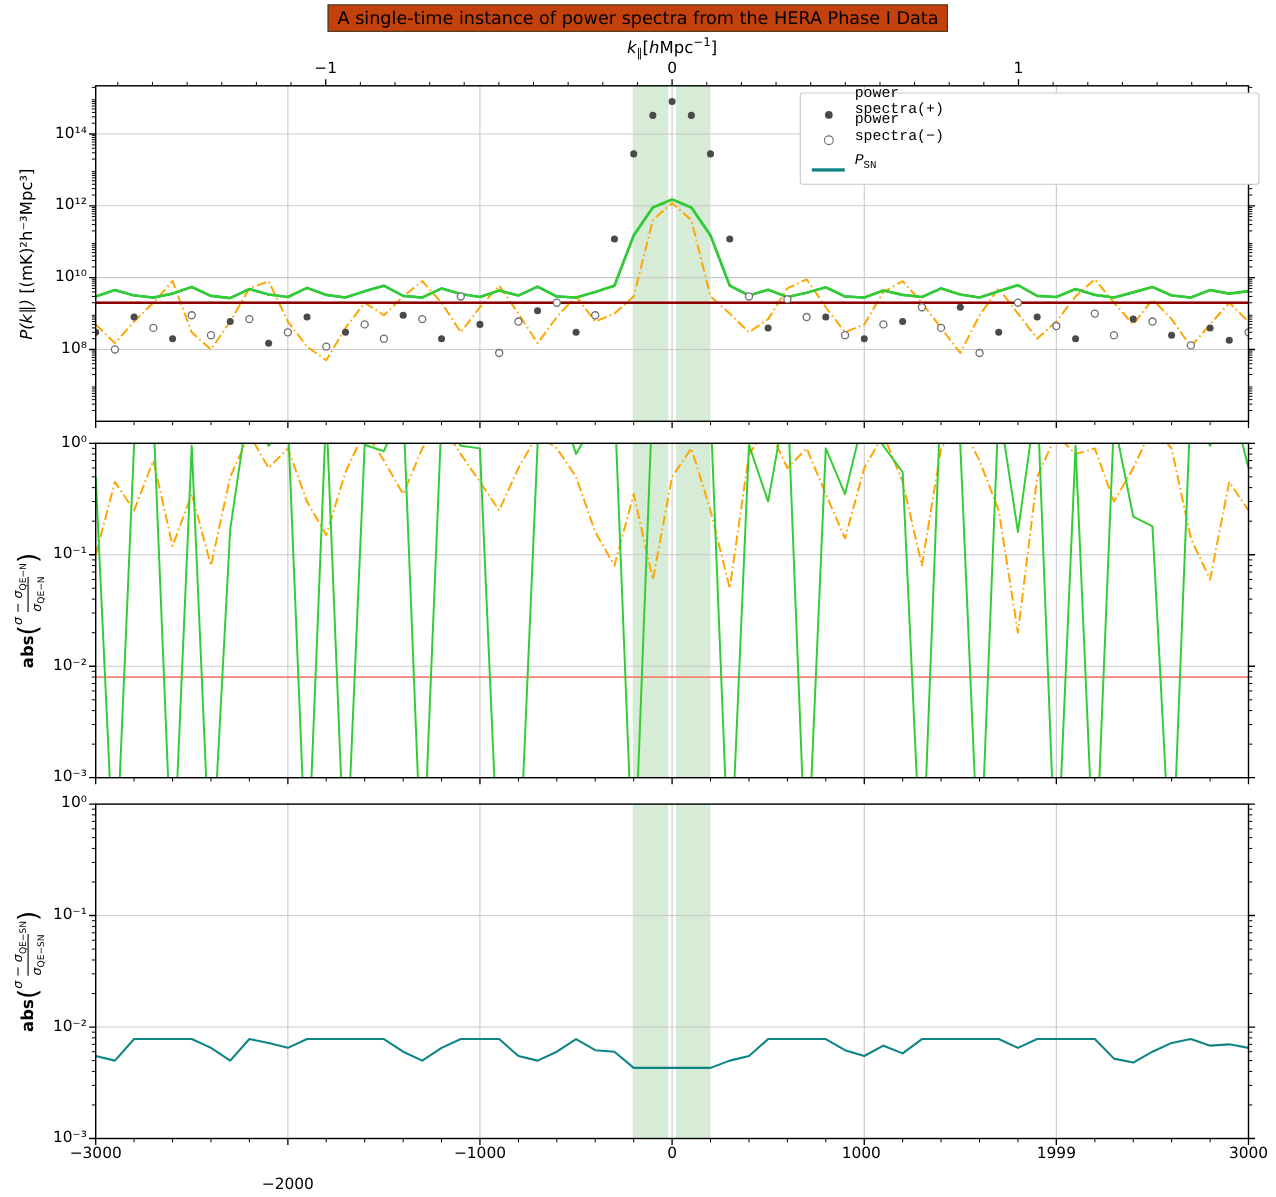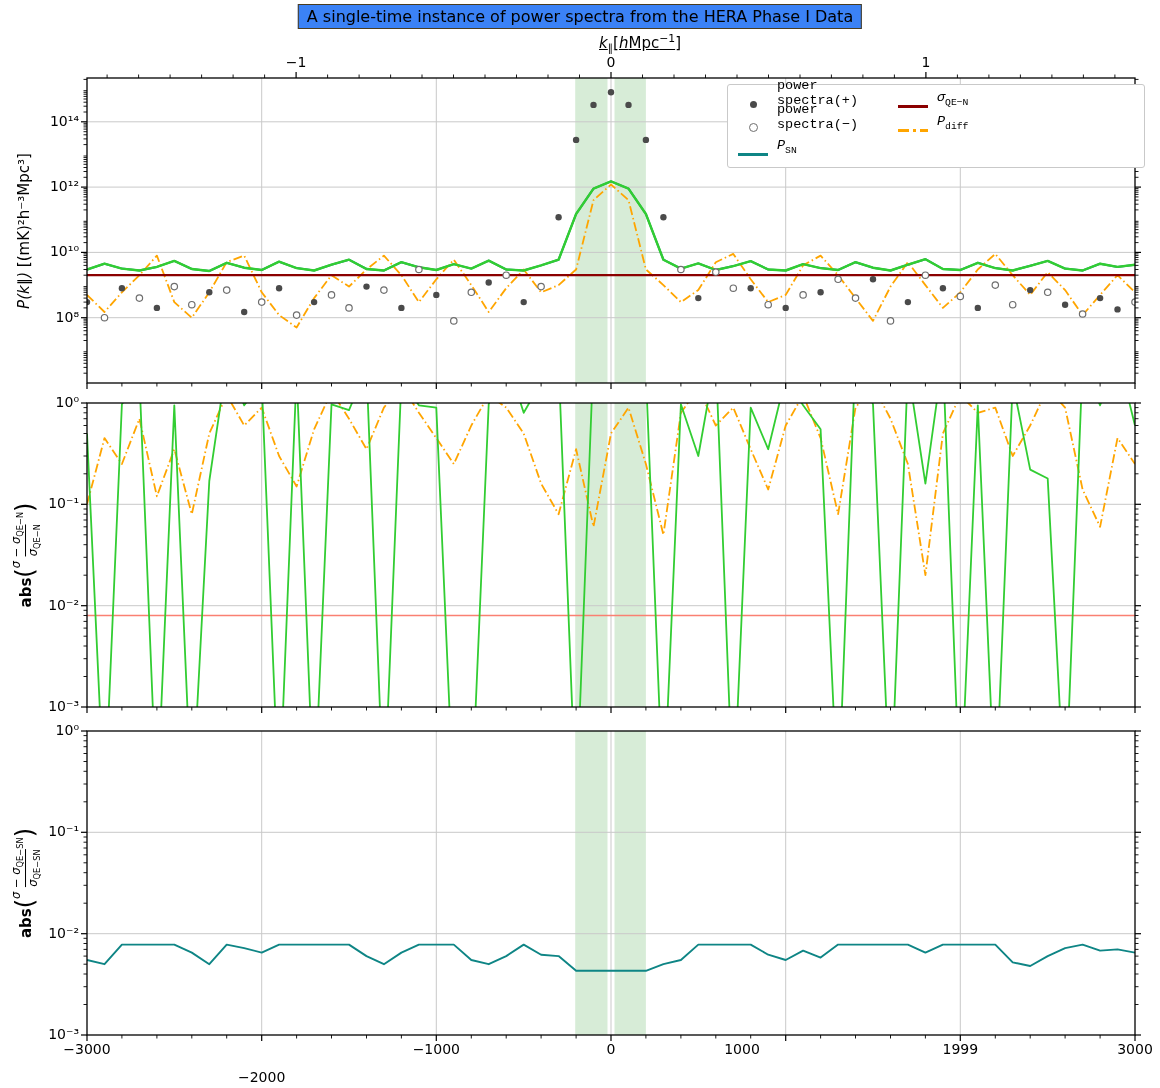--- a/index.html
+++ b/index.html
@@ -1,19 +1,19 @@
 <!DOCTYPE html>
 <html><head>
 <meta charset="utf-8">
 <style>
   html,body{margin:0;padding:0;background:#fff;}
   #figure{position:relative;width:1160px;height:1088px;background:#fff;
           font-family:"DejaVu Sans","Liberation Sans",sans-serif;color:#000;overflow:hidden;}
   #title-box{position:absolute;top:4px;left:50%;transform:translateX(-50%);
-             background:#3b82f6;border:1.6px solid #4a3c1e;padding:2px 8px;
+             background:#c2410c;border:1.6px solid #4a3c1e;padding:2px 8px;
              font-size:16px;white-space:nowrap;}
   .axlabel{position:absolute;font-size:15px;white-space:nowrap;}
   .ticklabel{position:absolute;font-size:14px;white-space:nowrap;}
   .yticklabel{text-align:right;}
   .xticklabel{text-align:center;}
   .ylab{position:absolute;transform:translate(-50%,-50%) rotate(-90deg);white-space:nowrap;
         font-size:15px;}
   .frac{display:inline-flex;flex-direction:column;align-items:center;line-height:1.05;
         font-size:11.5px;vertical-align:middle;}
   .frac .den{border-top:1.2px solid #000;padding-top:1px;}
@@ -32,21 +32,21 @@
   .sw-dot{width:7px;height:7px;border-radius:50%;}
   svg{position:absolute;}
 </style>
 </head>
 <body>
 
 <div id="figure">
 
   <div id="title-box">A single-time instance of power spectra from the HERA Phase I Data</div>
 
-  <div class="axlabel" style="left:640px;top:32px;transform:translateX(-50%);text-decoration:underline;">
+  <div class="axlabel" style="left:611px;top:32px;transform:translateX(-50%);">
     <span class="it">k</span><sub class="it">∥</sub><span>[</span><span class="it">h</span><span>Mpc</span><sup>−1</sup><span>]</span>
   </div>
 
   <div class="ylab" style="left:24px;top:231px;">
     <span class="it">P(k∥)</span>
     <span>[(mK)²h⁻³Mpc³]</span>
   </div>
 
   <div class="ylab" style="left:26px;top:555px;">
     <b>abs</b><span class="bigparen">(</span><span class="frac">
@@ -76,34 +76,20 @@
           <span class="leg-swatch">
             <span class="sw-dot" style="background:#fff;border:1.3px solid #6e6e6e"></span>
           </span>
           <span>power spectra(−)</span>
         </div>
         <div class="leg-item">
           <span class="leg-swatch">
             <span class="sw-line" style="background:#0e8585"></span>
           </span>
           <span><i>P</i><sub>SN</sub></span>
-        </div>
-      </div>
-      <div class="leg-col leg-col3">
-        <div class="leg-item">
-          <span class="leg-swatch">
-            <span class="sw-line" style="background:#8b0000"></span>
-          </span>
-          <span><i>σ</i><sub>QE−N</sub></span>
-        </div>
-        <div class="leg-item">
-          <span class="leg-swatch">
-            <span class="sw-line" style="background:repeating-linear-gradient(90deg,#ffa500 0 11px,transparent 11px 15px,#ffa500 15px 18px,transparent 18px 22px)"></span>
-          </span>
-          <span><i>P</i><sub>diff</sub></span>
         </div>
       </div>
     </div>
 
   <div id="charts">
       <svg width="1068" height="325" style="left:77px;top:68px;" xmlns="http://www.w3.org/2000/svg">
       <defs>
           <clipPath id="cp0">
             <rect x="0" y="0" width="1048" height="305"></rect>
           </clipPath>
@@ -643,16 +629,16 @@
     <div class="ticklabel yticklabel" style="right: 1081px; top: 596.667px;">10⁻²</div>
     <div class="ticklabel yticklabel" style="right: 1081px; top: 698px;">10⁻³</div>
     <div class="ticklabel yticklabel" style="right: 1081px; top: 722px;">10⁰</div>
     <div class="ticklabel yticklabel" style="right: 1081px; top: 823.333px;">10⁻¹</div>
     <div class="ticklabel yticklabel" style="right: 1081px; top: 924.667px;">10⁻²</div>
     <div class="ticklabel yticklabel" style="right: 1081px; top: 1026px;">10⁻³</div>
     <div class="ticklabel xticklabel" style="left: 47px; width: 80px; top: 1041px;">−3000</div>
     <div class="ticklabel xticklabel" style="left: 221.667px; width: 80px; top: 1069px;">−2000</div>
     <div class="ticklabel xticklabel" style="left: 396.333px; width: 80px; top: 1041px;">−1000</div>
     <div class="ticklabel xticklabel" style="left: 571px; width: 80px; top: 1041px;">0</div>
-    <div class="ticklabel xticklabel" style="left: 702px; width: 80px; top: 1041px;">1000</div>
+    <div class="ticklabel xticklabel" style="left: 743px; width: 80px; top: 1041px;">1000</div>
     <div class="ticklabel xticklabel" style="left: 920.333px; width: 80px; top: 1041px;">1999</div>
     <div class="ticklabel xticklabel" style="left: 1095px; width: 80px; top: 1041px;">3000</div>
   </div>
 
 </body></html>

